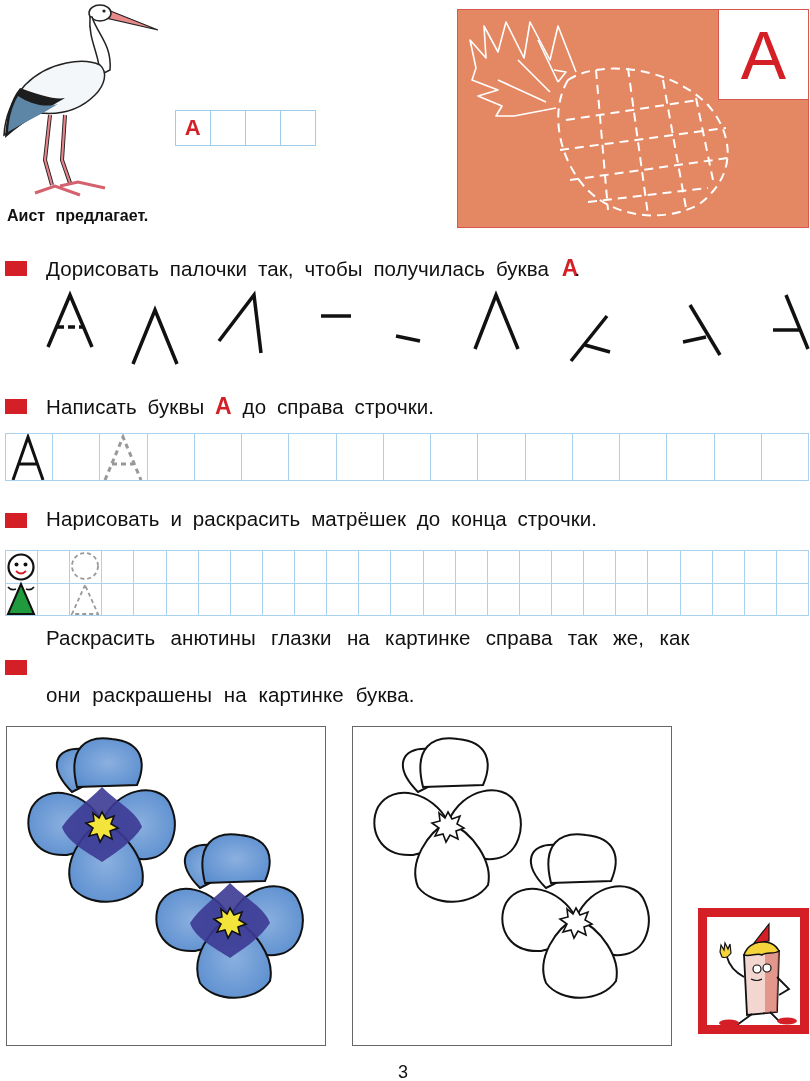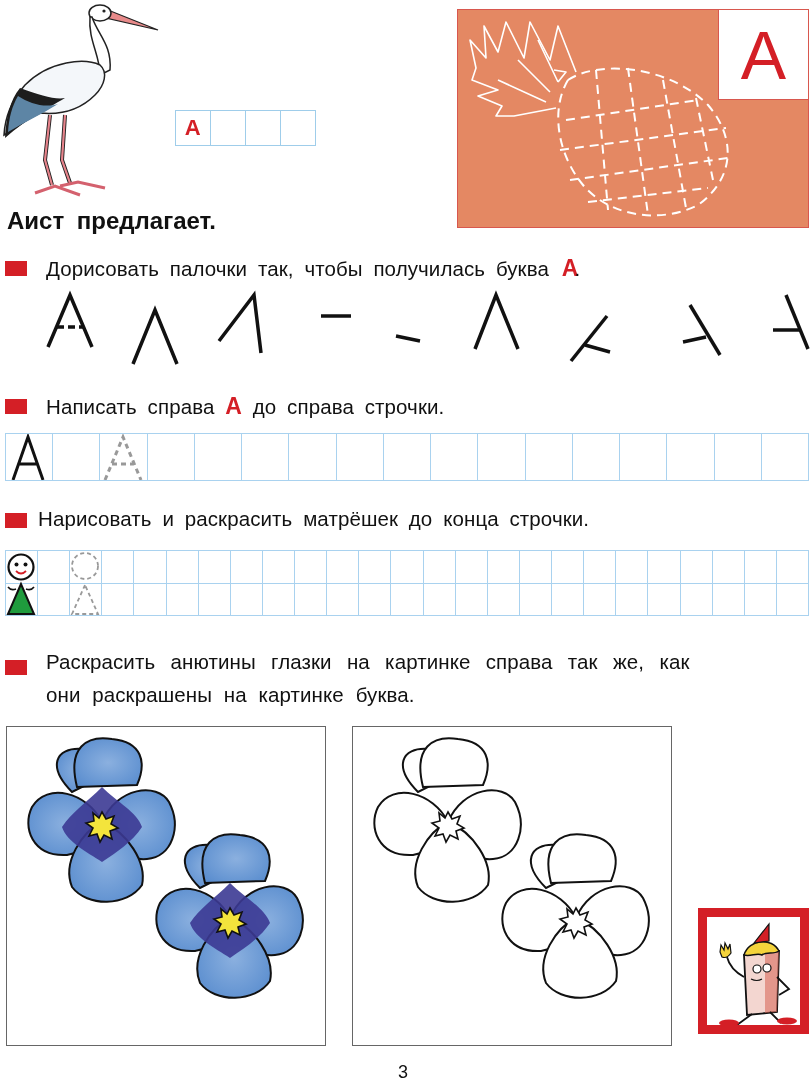--- a/index.html
+++ b/index.html
@@ -2,21 +2,21 @@
 <html><head>
 <meta charset="utf-8">
 <style>
   * { box-sizing: border-box; margin: 0; padding: 0; }
   html, body { width: 810px; height: 1081px; background: #ffffff; overflow: hidden; }
   body { position: relative; font-family: "Liberation Sans", sans-serif; color: #111; }
   .abs { position: absolute; }
   .bullet { position: absolute; width: 22px; height: 15px; background: #d41f26; }
   .task-text { position: absolute; font-family: Liberation Sans, sans-serif; font-size: 20.5px; color: #111; word-spacing: 5px; letter-spacing: 0.1px; white-space: nowrap; }
   .red-a { color: #d41f26; font-weight: bold; font-size: 23px; }
-  .title { position: absolute; left: 7px; top: 207px; font-size: 24px; font-weight: bold; word-spacing: 6px; white-space: nowrap; }
+  .title { position: absolute; left: 7px; top: 207px; font-size: 16px; font-weight: bold; word-spacing: 6px; white-space: nowrap; }
   .small-boxes { position: absolute; left: 176px; top: 110px; display: flex; }
   .small-boxes .cell { width: 36.5px; height: 36px; border: 1.5px solid #9fcdea; margin-left: -1.5px; display: flex; align-items: center; justify-content: center; font-weight: bold; color: #d41f26; font-size: 22px; }
   .pine-card { position: absolute; left: 457px; top: 9px; width: 352px; height: 219px; background: #e48863; border: 1.5px solid #d8574e; }
   .letter-card { position: absolute; right: -1px; top: -1px; width: 91px; height: 91px; background: #fff; border: 1.5px solid #d8574e; display: flex; align-items: center; justify-content: center; color: #d41f26; font-size: 68px; font-family: "Liberation Sans", sans-serif; }
   .grid { position: absolute; display: grid; border-top: 1.5px solid #a9d2ef; border-left: 1.5px solid #a9d2ef; }
   .grid .g { border-right: 1.5px solid #a9d2ef; border-bottom: 1.5px solid #a9d2ef; position: relative; }
   .frame { position: absolute; border: 1.5px solid #666; background: #fff; }
   .mascot { position: absolute; left: 698px; top: 908px; width: 111px; height: 126px; border: 9px solid #d41f26; background: #fff; }
   .page-num { position: absolute; left: 398px; top: 1062px; font-size: 18px; color: #111; }
 </style>
@@ -115,21 +115,21 @@
 
     <g>
       <path d="M786 10 L808 64"></path>
       <path d="M773 45 L800 45"></path>
     </g>
   </g>
 </svg>
 
 <div class="bullet" style="left:5px;top:399px"></div>
 <div class="task-text" style="left:46px;top:393px">
-  <span>Написать справа</span>
+  <span>Написать буквы</span>
   <span class="red-a">А</span>
   <span>до справа строчки.</span>
 </div>
 
 <div class="grid" id="grid1" style="left:5px;top:433px;width:804px;height:48px;grid-template-columns:repeat(17,1fr);grid-template-rows:1fr;">
 <div class="g"></div>
     <div class="g"></div>
     <div class="g"></div>
     <div class="g"></div>
     <div class="g"></div>
@@ -147,21 +147,21 @@
     <div class="g"></div>
   </div>
 <svg class="abs" style="left:5px;top:434px" width="48" height="46" viewBox="0 0 48 46">
   <path d="M8 46 L23 3 L38 46 M13 30 L33 30" stroke="#111" stroke-width="3" fill="none"></path>
 </svg>
 <svg class="abs" style="left:100px;top:434px" width="48" height="46" viewBox="0 0 48 46">
   <path d="M5 46 L23 3 L41 46 M12 30 L34 30" stroke="#999" stroke-width="3" fill="none" stroke-dasharray="5 4"></path>
 </svg>
 
 <div class="bullet" style="left:5px;top:513px"></div>
-<div class="task-text" style="left:38px;top:507px">Нарисовать и раскрасить матрёшек до конца строчки.</div>
+<div class="task-text" style="left:46px;top:507px">Нарисовать и раскрасить матрёшек до конца строчки.</div>
 
 <div class="grid" id="grid2" style="left:5px;top:550px;width:804px;height:66px;grid-template-columns:repeat(25,1fr);grid-template-rows:1fr 1fr;">
 <div class="g"></div>
     <div class="g"></div>
     <div class="g"></div>
     <div class="g"></div>
     <div class="g"></div>
     <div class="g"></div>
     <div class="g"></div>
     <div class="g"></div>
@@ -215,21 +215,21 @@
   <path d="M11 20 Q16 25 21 20" stroke="#d41f26" stroke-width="1.8" fill="none"></path>
   <path d="M16 33 L3 63 L29 63 Z" fill="#1f9b3d" stroke="#111" stroke-width="2"></path>
   <path d="M11 38 Q6 40 3 36 M21 38 Q26 40 29 36" stroke="#111" stroke-width="1.6" fill="none"></path>
 </svg>
 <svg class="abs" style="left:69px;top:551px" width="32" height="64" viewBox="0 0 32 64">
   <circle cx="16" cy="15" r="13" fill="none" stroke="#999" stroke-width="1.8" stroke-dasharray="4 3"></circle>
   <path d="M16 34 L3 63 L29 63 Z" fill="none" stroke="#999" stroke-width="1.8" stroke-dasharray="4 3"></path>
 </svg>
 
 <div class="bullet" style="left:5px;top:660px"></div>
-<div class="task-text" style="left:46px;top:650px;word-spacing:9.5px;">Раскрасить анютины глазки на картинке справа так же, как</div>
+<div class="task-text" style="left:46px;top:626px;word-spacing:9.5px;">Раскрасить анютины глазки на картинке справа так же, как</div>
 <div class="task-text" style="left:46px;top:683px;word-spacing:6px;">они раскрашены на картинке буква.</div>
 
 <div class="frame" style="left:6px;top:726px;width:320px;height:320px;">
   <svg class="abs" style="left:0;top:0" width="318" height="318" viewBox="0 0 318 318">
     <defs>
       <radialGradient id="pet" cx="50%" cy="50%" r="60%">
         <stop offset="0" stop-color="#8bb0df"></stop>
         <stop offset="1" stop-color="#5b8ecf"></stop>
       </radialGradient>
     </defs>

